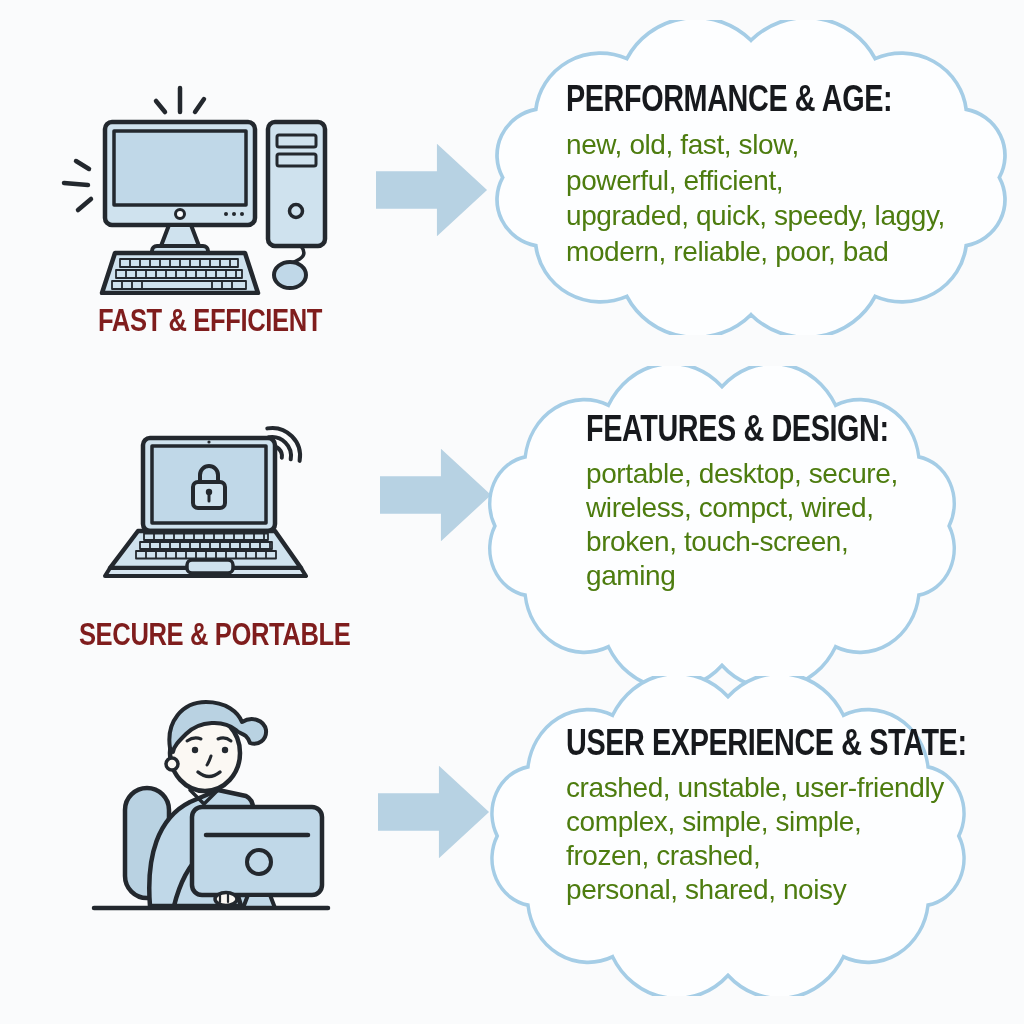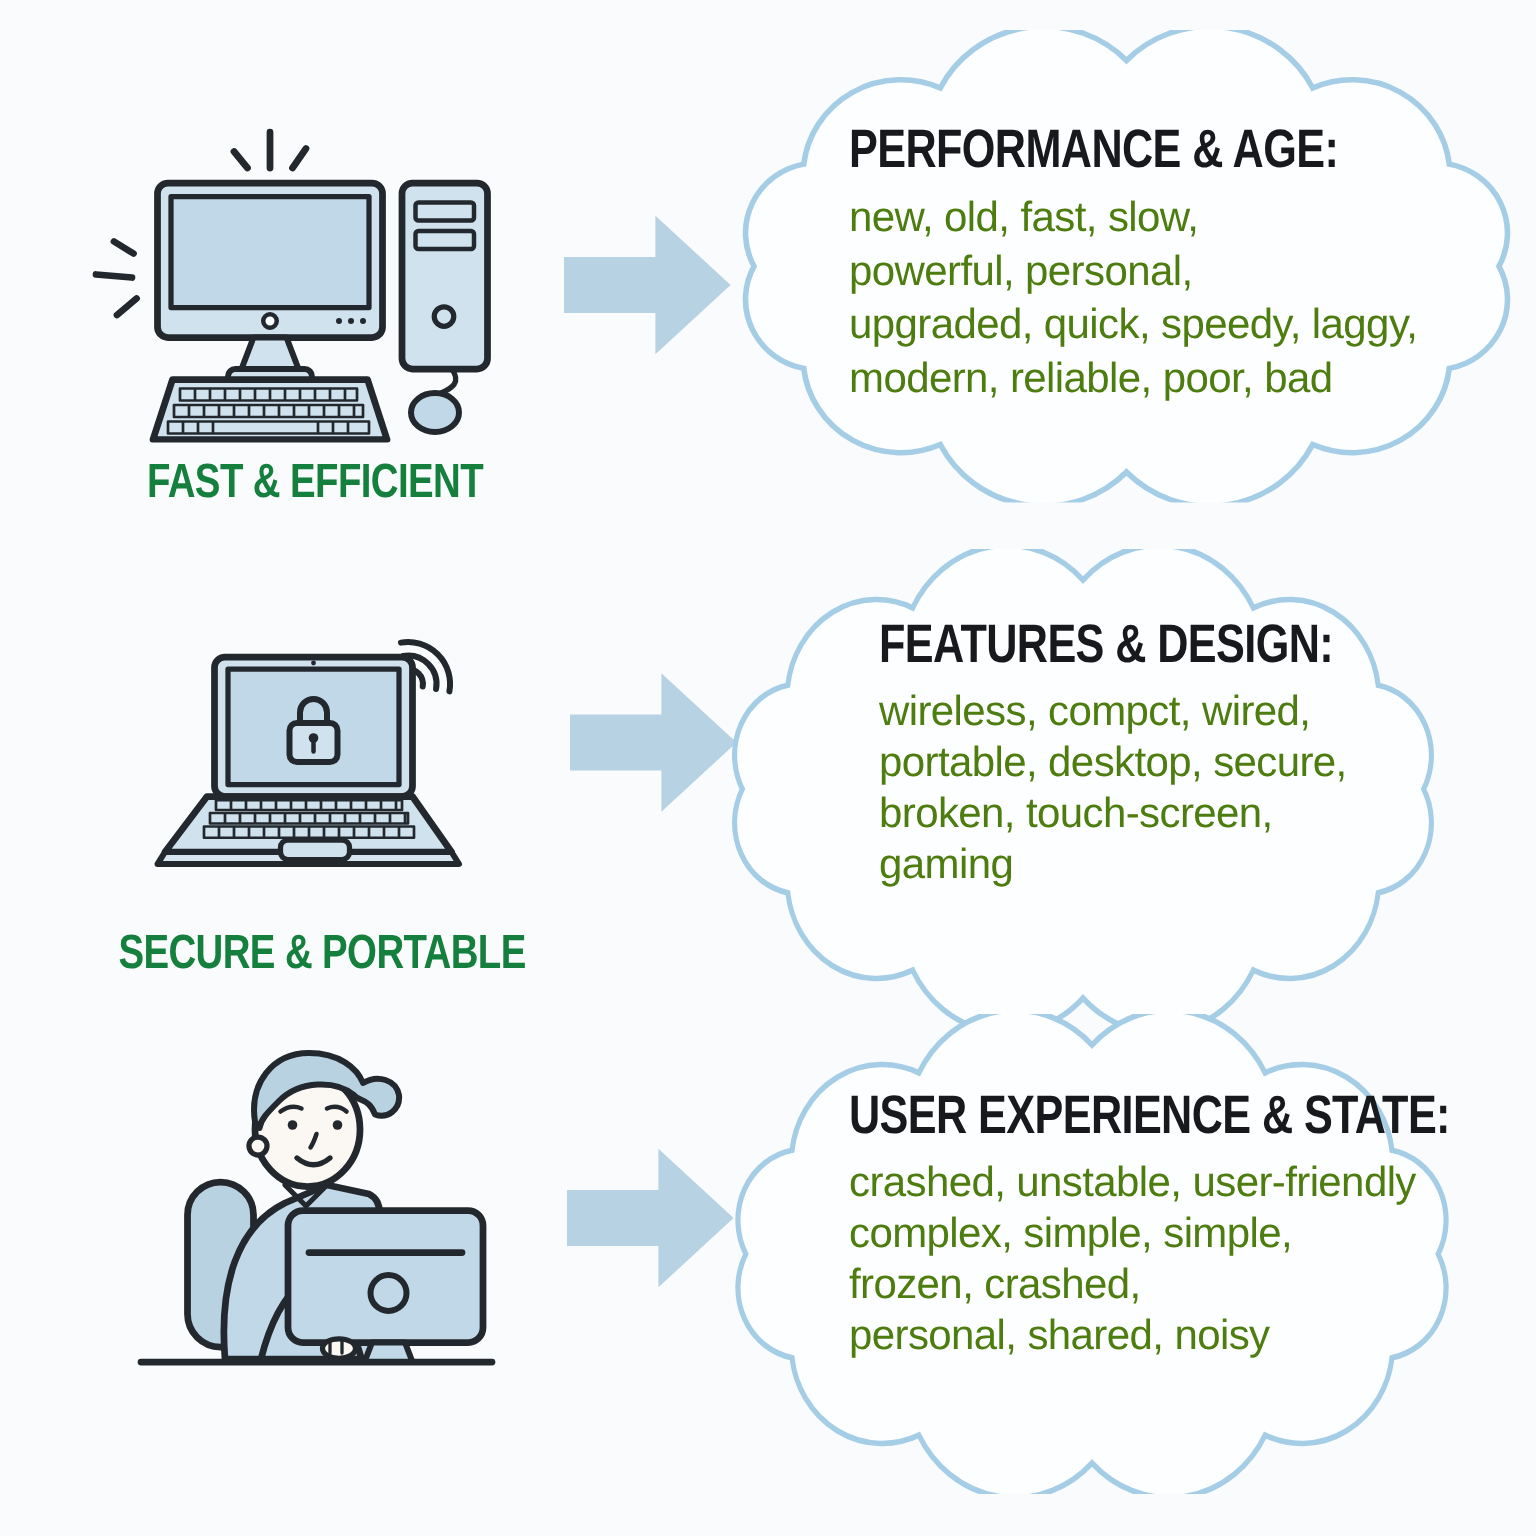--- a/index.html
+++ b/index.html
@@ -5,21 +5,21 @@
   html,body{margin:0;padding:0;background:#eef0f1;}
   *{box-sizing:border-box;}
   .canvas{
     position:relative;width:1024px;height:1024px;margin:0 auto;
     background:#fafbfc;overflow:hidden;
     font-family:"Liberation Sans", sans-serif;color:#26292e;
   }
   .illus{position:absolute;margin:0;padding:0;}
   .caption{
     position:absolute;text-align:center;font-weight:700;font-size:32px;
-    color:#15803d;white-space:nowrap;
+    color:#7f1d1d;white-space:nowrap;
   }
   .caption .condensed{display:inline-block;transform:scaleX(.8);transform-origin:50% 50%;letter-spacing:-.5px;}
   .arrow{position:absolute;}
   .cloud{position:absolute;}
   .cloud-shape{position:absolute;left:0;top:0;width:100%;height:100%;}
   .cloud-text{position:absolute;}
   .cloud-heading{font-weight:700;font-size:36px;color:#17191d;white-space:nowrap;margin-bottom:9px;line-height:38px;}
   .cloud-heading .condensed{display:inline-block;transform:scaleX(.8);transform-origin:0 50%;letter-spacing:-.5px;}
   .cloud-line{font-size:28px;line-height:34px;white-space:nowrap;letter-spacing:-.4px;color:#4d7c0f;}
   .row1 .cloud-line{line-height:35.5px;}
@@ -82,21 +82,21 @@
 
   <div class="cloud row1" style="left:482px;top:20px;width:538px;height:315px;">
     <svg class="cloud-shape" viewBox="0 0 520 310" preserveAspectRatio="none">
       <path d="M 20,155 A 46 46 0 0 1 52,88 A 63 63 0 0 1 140,38 A 75 75 0 0 1 260,20 A 75 75 0 0 1 380,38 A 63 63 0 0 1 468,88 A 46 46 0 0 1 500,155 A 46 46 0 0 1 468,222 A 63 63 0 0 1 380,272 A 75 75 0 0 1 260,290 A 75 75 0 0 1 140,272 A 63 63 0 0 1 52,222 A 46 46 0 0 1 20,155 Z" fill="#fdfeff" stroke="#a5cde6" stroke-width="3.6"></path>
     </svg>
     <div class="cloud-text" style="left:84px;top:60px;">
       <div class="cloud-heading">
         <span class="condensed">PERFORMANCE &amp; AGE:</span>
       </div>
       <div class="cloud-line">new, old, fast, slow,</div>
-      <div class="cloud-line">powerful, personal,</div>
+      <div class="cloud-line">powerful, efficient,</div>
       <div class="cloud-line">upgraded, quick, speedy, laggy,</div>
       <div class="cloud-line">modern, reliable, poor, bad</div>
     </div>
   </div>
 
   <figure class="illus" style="left:98px;top:402px;width:215px;height:180px;">
     <svg width="215" height="180" viewBox="0 0 215 180">
       <g stroke="#23282e" stroke-width="4" stroke-linecap="round" fill="none">
         <path d="M183.8,55.7 A10,10 0 0 0 172.3,44.2"></path>
         <path d="M192.7,57.3 A19,19 0 0 0 170.7,35.3"></path>
@@ -135,22 +135,22 @@
   </svg>
 
   <div class="cloud" style="left:476px;top:366px;width:492px;height:320px;">
     <svg class="cloud-shape" viewBox="0 0 520 310" preserveAspectRatio="none">
       <path d="M 20,155 A 46 46 0 0 1 52,88 A 63 63 0 0 1 140,38 A 75 75 0 0 1 260,20 A 75 75 0 0 1 380,38 A 63 63 0 0 1 468,88 A 46 46 0 0 1 500,155 A 46 46 0 0 1 468,222 A 63 63 0 0 1 380,272 A 75 75 0 0 1 260,290 A 75 75 0 0 1 140,272 A 63 63 0 0 1 52,222 A 46 46 0 0 1 20,155 Z" fill="#fdfeff" stroke="#a5cde6" stroke-width="3.6"></path>
     </svg>
     <div class="cloud-text" style="left:90px;top:44px;margin-left:20px;">
       <div class="cloud-heading">
         <span class="condensed">FEATURES &amp; DESIGN:</span>
       </div>
+      <div class="cloud-line">portable, desktop, secure,</div>
       <div class="cloud-line">wireless, compct, wired,</div>
-      <div class="cloud-line">portable, desktop, secure,</div>
       <div class="cloud-line">broken, touch-screen,</div>
       <div class="cloud-line">gaming</div>
     </div>
   </div>
 
   <figure class="illus" style="left:78px;top:688px;width:260px;height:240px;">
     <svg width="260" height="240" viewBox="0 0 260 240">
       <g stroke="#23282e" stroke-linejoin="round" stroke-linecap="round">
         <rect x="47" y="100" width="44" height="110" rx="22" fill="#b9d2e2" stroke-width="4.5"></rect>
         <g>

